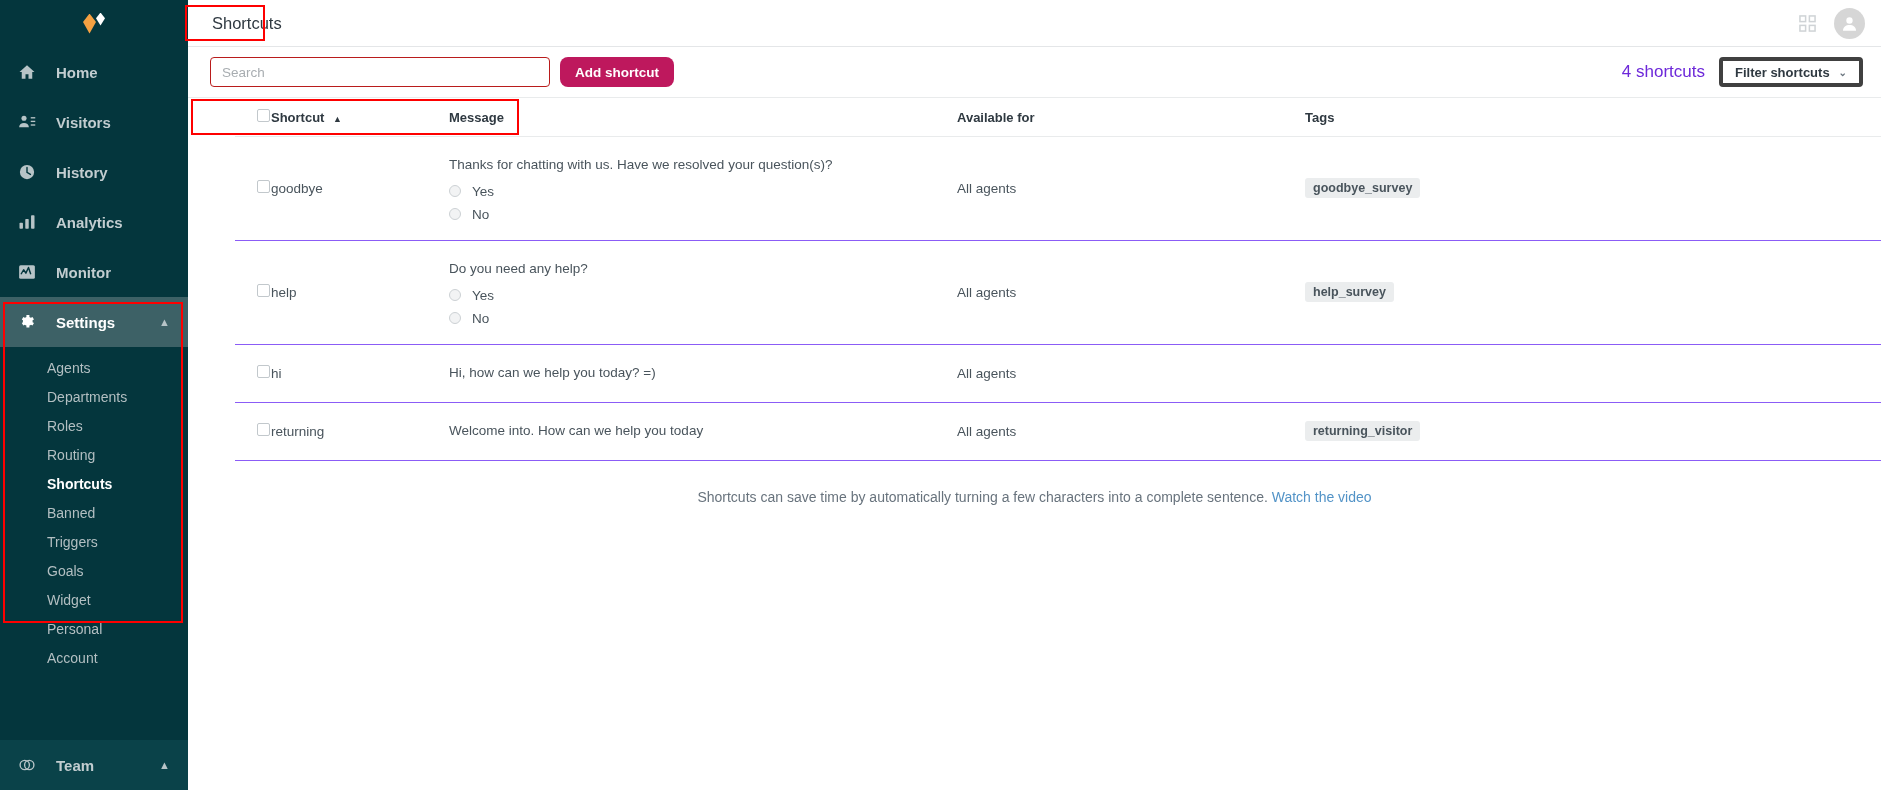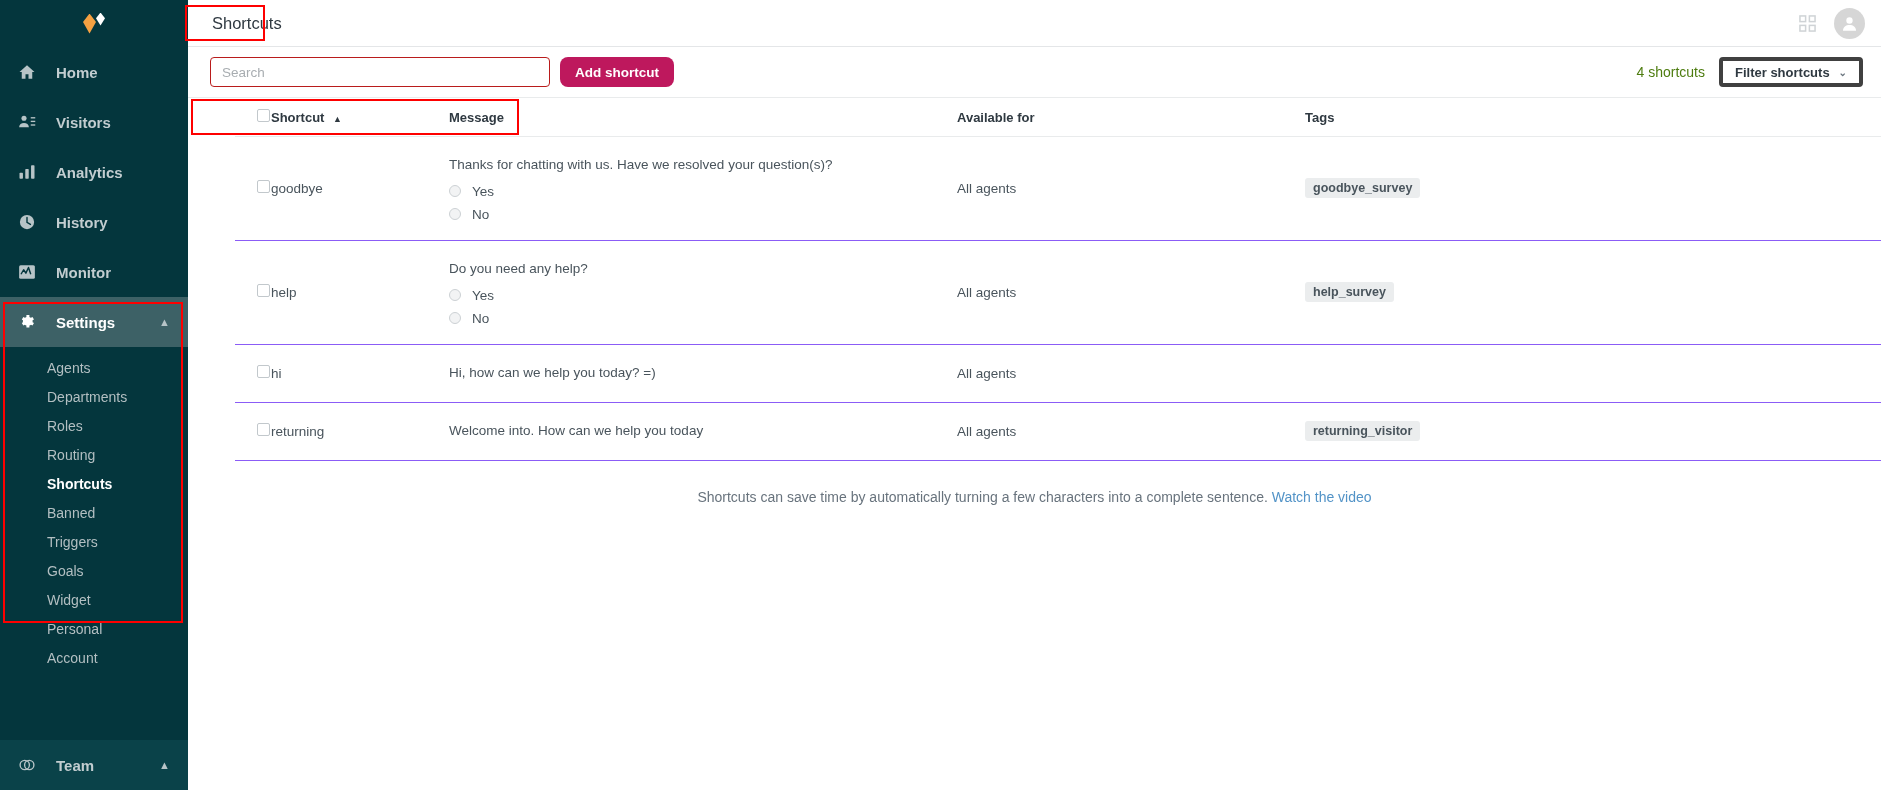--- a/index.html
+++ b/index.html
@@ -164,21 +164,21 @@
     font-weight: bold;
     cursor: pointer;
     font-family: "Liberation Sans", sans-serif;
   }
   .toolbar-right {
     margin-left: auto;
     display: flex;
     align-items: center;
     gap: 14px;
   }
-  .count-label { font-size: 14px; color: #4d7c0f; text-align: center; }
+  .count-label { font-size: 17px; color: #6d28d9; text-align: center; }
   .filter-btn {
     height: 30px;
     padding: 0 12px;
     background: #ffffff;
     border: 4px solid #404040;
     border-radius: 4px;
     font-size: 13px;
     font-weight: bold;
     color: #2f3941;
     cursor: pointer;
@@ -290,36 +290,36 @@
             <rect x="17" y="10.3" width="6" height="1.8"></rect>
             <rect x="17" y="15.1" width="6" height="1.8"></rect>
           </svg>
       </span>
       <span>Visitors</span>
     </div>
 
     <div class="nav-item">
       <span class="ico">
         <svg width="18" height="18" viewBox="0 0 24 24" fill="#b7c4c7">
+            <circle cx="12" cy="12" r="9.5"></circle>
+            <path d="M12 6v6.6l4.6 2.7" stroke="#04363d" stroke-width="1.9" fill="none" stroke-linecap="round"></path>
+          </svg>
+      </span>
+      <span>History</span>
+    </div>
+
+    <div class="nav-item">
+      <span class="ico">
+        <svg width="18" height="18" viewBox="0 0 24 24" fill="#b7c4c7">
             <rect x="2" y="13" width="4.6" height="8" rx="1"></rect>
             <rect x="9.7" y="8" width="4.6" height="13" rx="1"></rect>
             <rect x="17.4" y="3" width="4.6" height="18" rx="1"></rect>
           </svg>
       </span>
       <span>Analytics</span>
-    </div>
-
-    <div class="nav-item">
-      <span class="ico">
-        <svg width="18" height="18" viewBox="0 0 24 24" fill="#b7c4c7">
-            <circle cx="12" cy="12" r="9.5"></circle>
-            <path d="M12 6v6.6l4.6 2.7" stroke="#04363d" stroke-width="1.9" fill="none" stroke-linecap="round"></path>
-          </svg>
-      </span>
-      <span>History</span>
     </div>
 
     <div class="nav-item">
       <span class="ico">
         <svg width="18" height="18" viewBox="0 0 24 24">
             <rect x="1.5" y="3" width="21" height="18" rx="2" fill="#b7c4c7"></rect>
             <path d="M4 15l3.5-6 3 4.5L14 6l3 9" stroke="#04363d" stroke-width="1.9" fill="none" stroke-linejoin="round"></path>
           </svg>
       </span>
       <span>Monitor</span>

